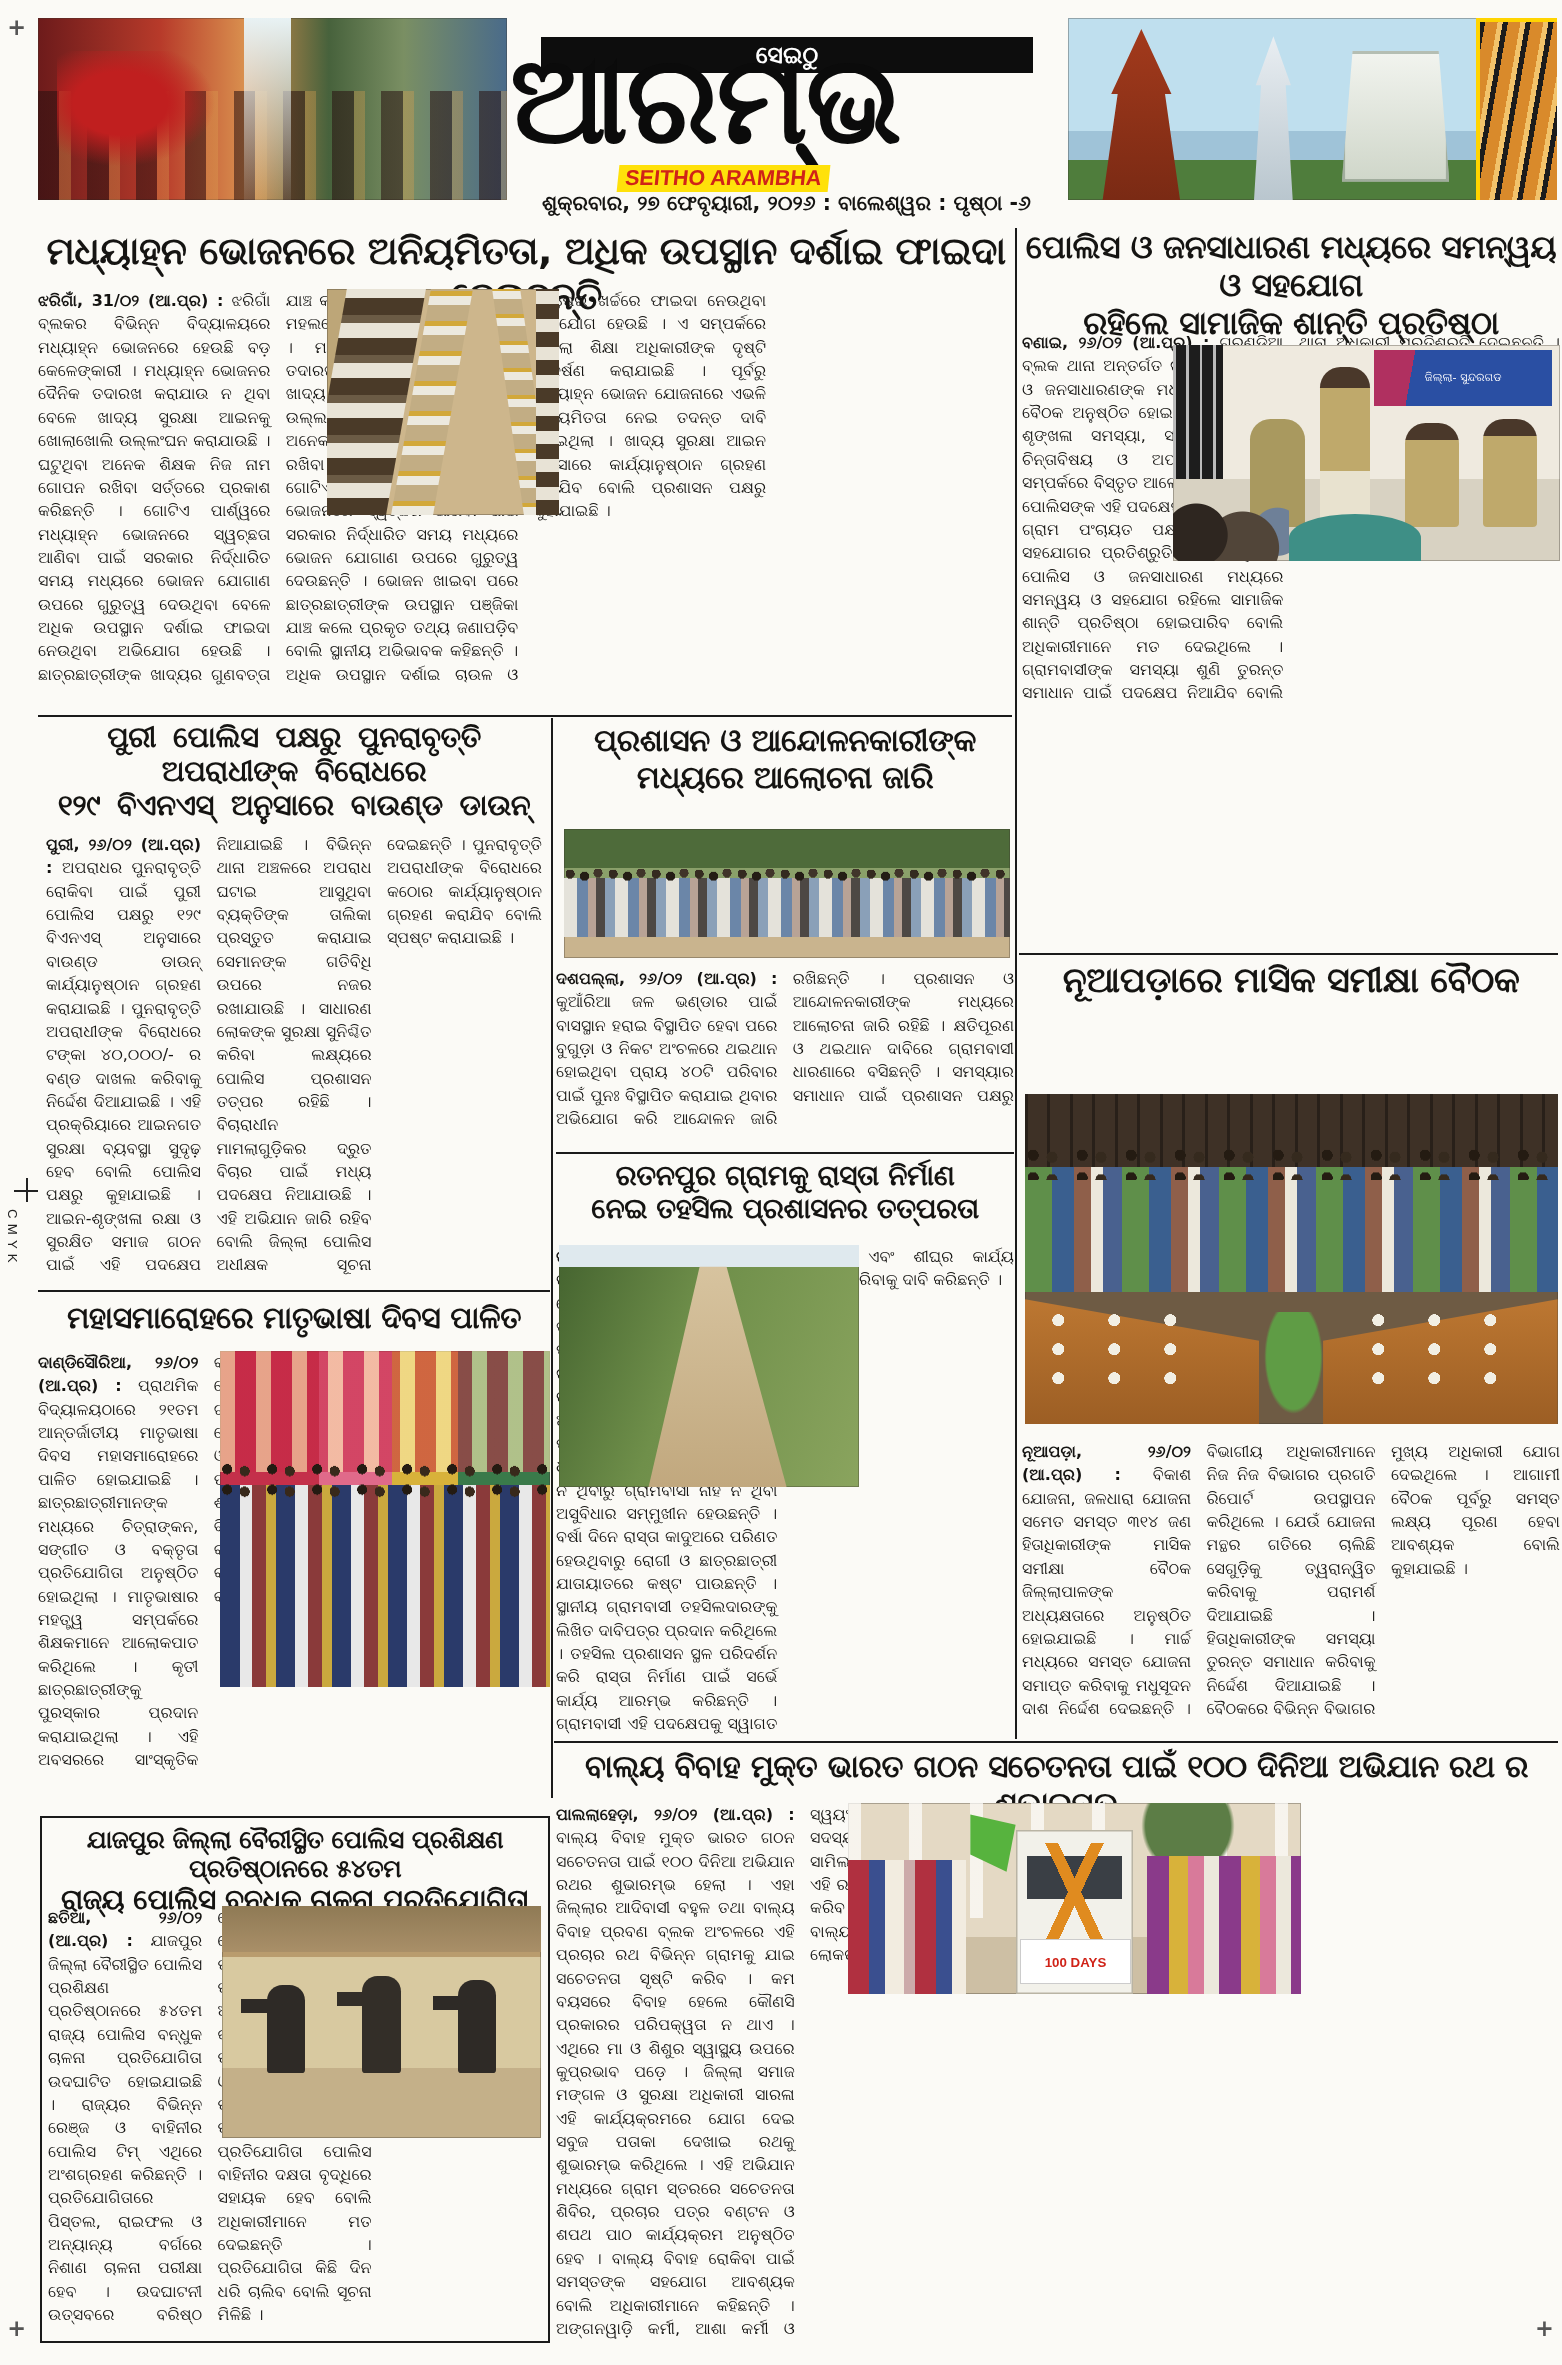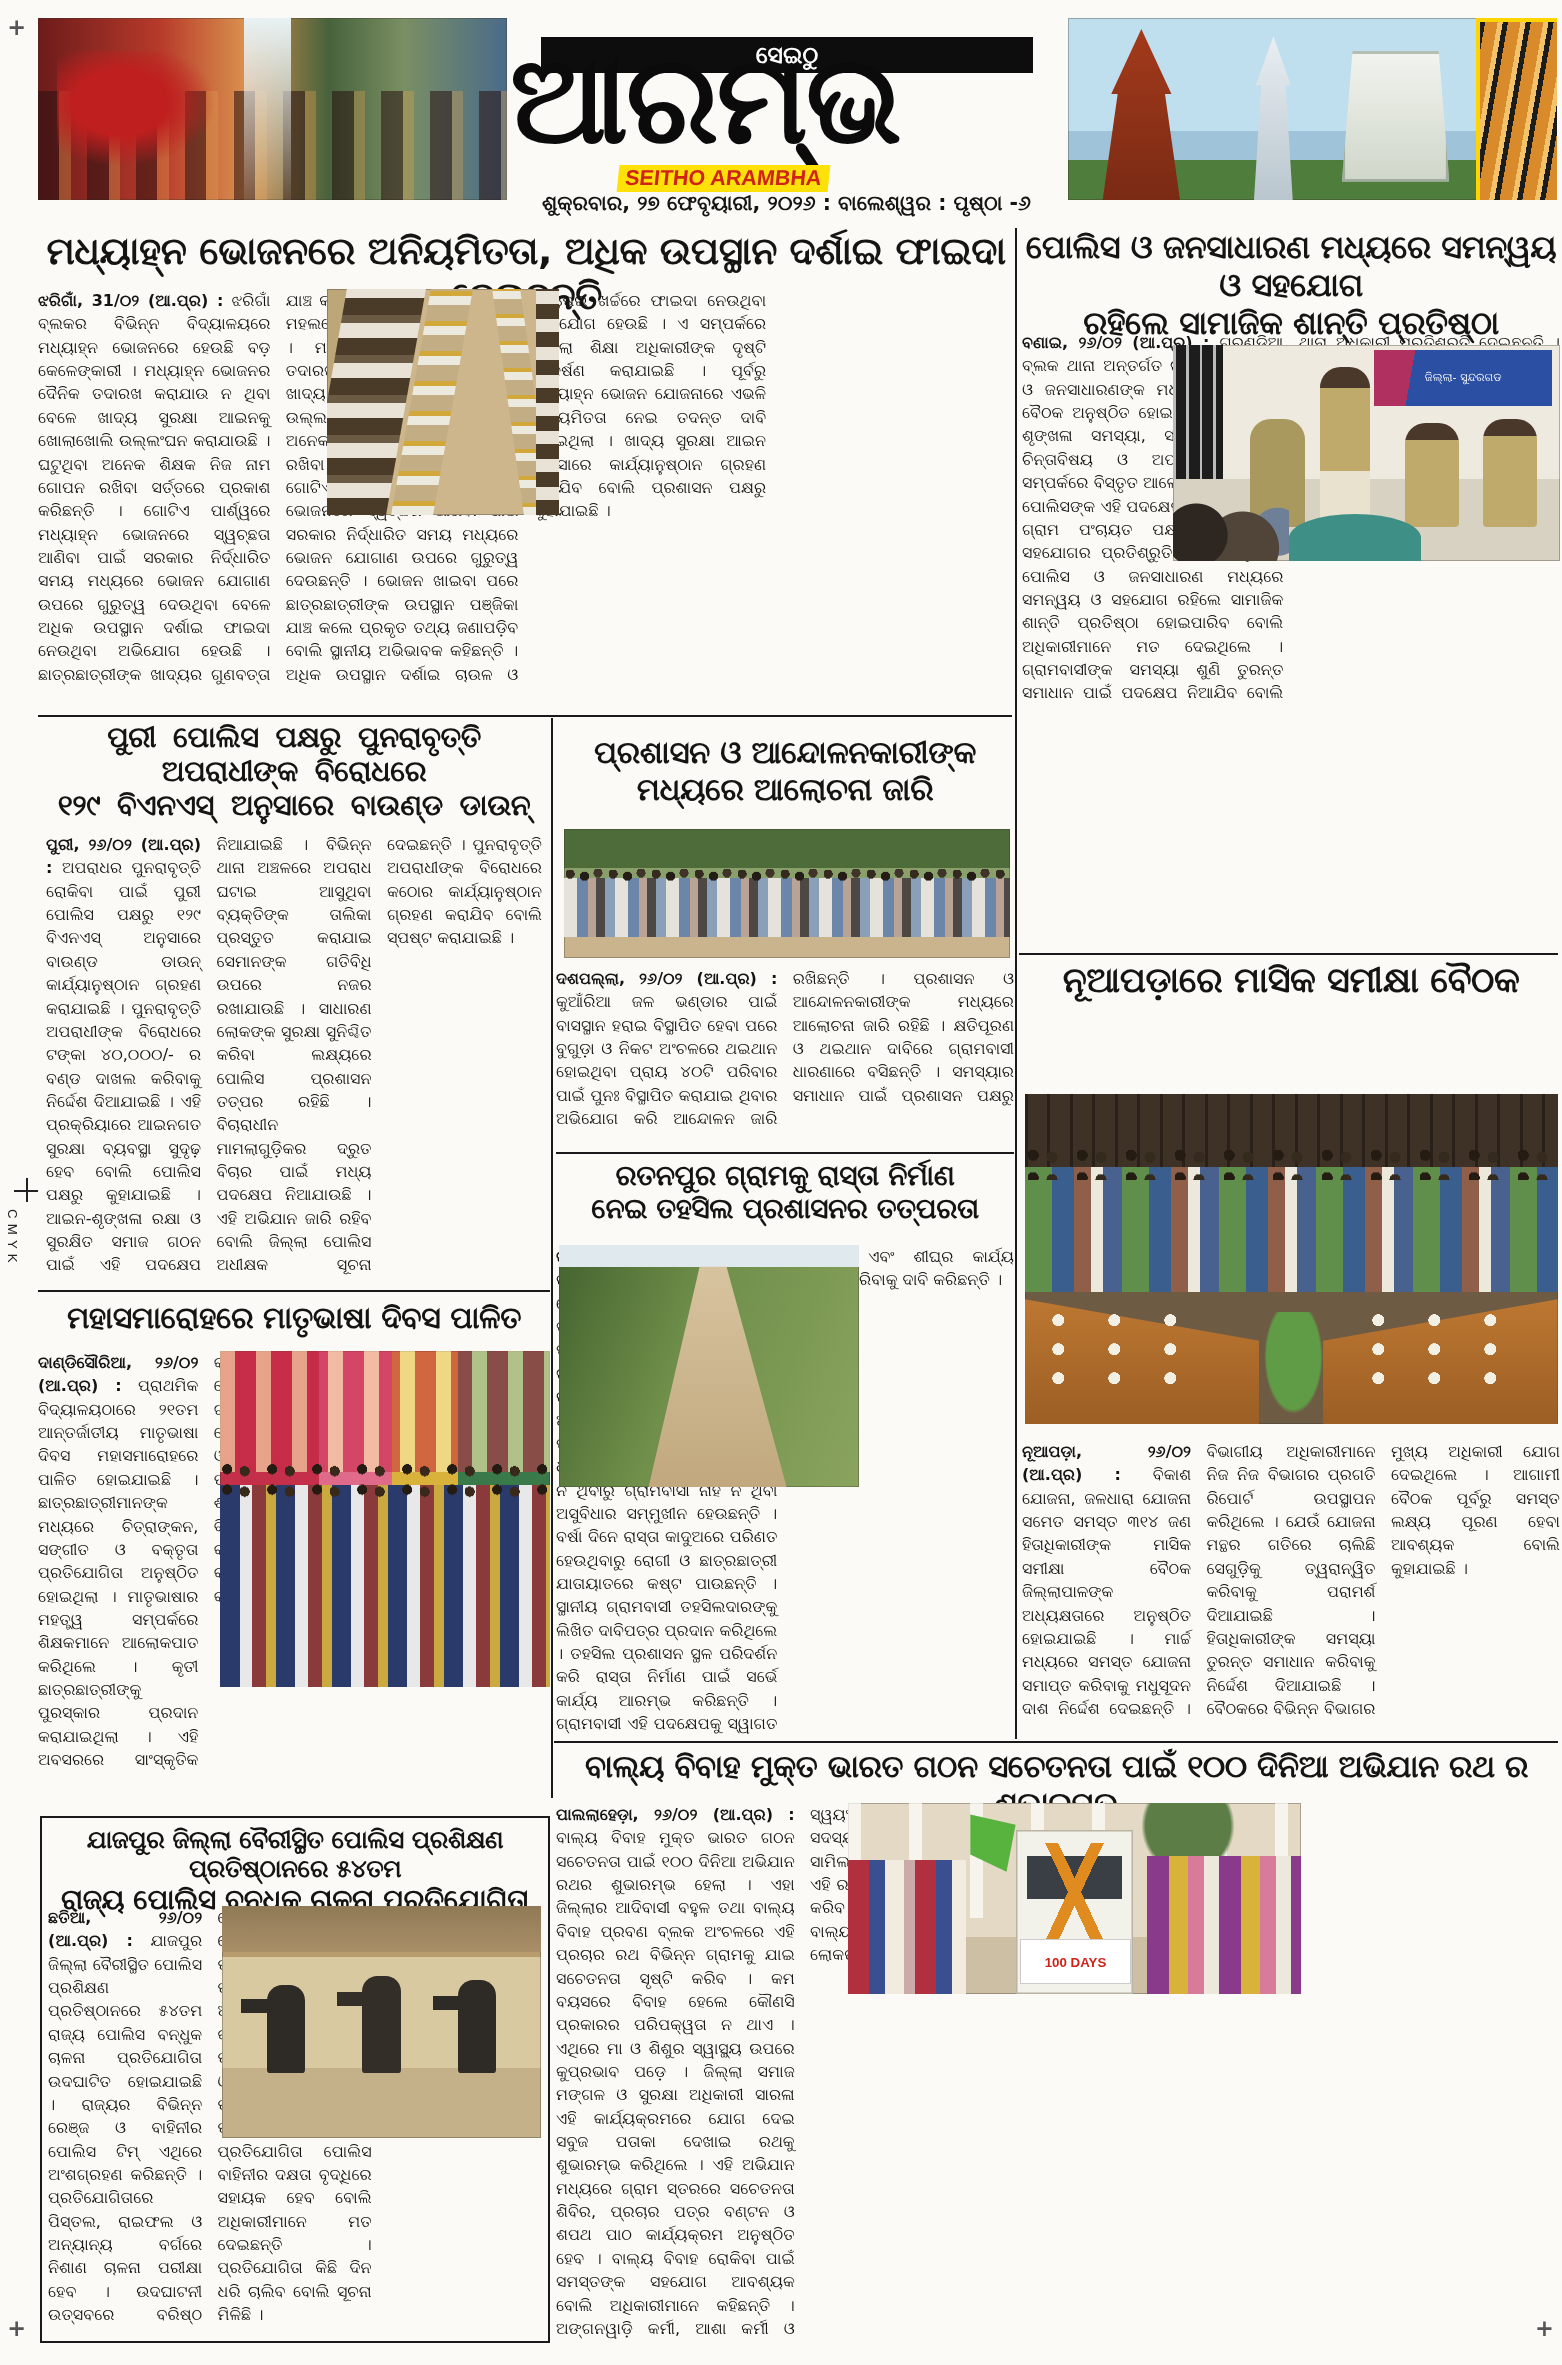--- a/index.html
+++ b/index.html
@@ -115,21 +115,21 @@
     </h2>
     <div class="abs" style="left:0;top:102px;width:512px;height:456px;">
       <p class="cols c3" style="margin:8px;">
         <b class="dl">ପୁରୀ, ୨୬/୦୨ (ଆ.ପ୍ର) :</b>
         <span>ଅପରାଧର ପୁନରାବୃତ୍ତି ରୋକିବା ପାଇଁ ପୁରୀ ପୋଲିସ ପକ୍ଷରୁ ୧୨୯ ବିଏନଏସ୍ ଅନୁସାରେ ବାଉଣ୍ଡ ଡାଉନ୍ କାର୍ଯ୍ୟାନୁଷ୍ଠାନ ଗ୍ରହଣ କରାଯାଇଛି । ପୁନରାବୃତ୍ତି ଅପରାଧୀଙ୍କ ବିରୋଧରେ ଟଙ୍କା ୪୦,୦୦୦/- ର ବଣ୍ଡ ଦାଖଲ କରିବାକୁ ନିର୍ଦ୍ଦେଶ ଦିଆଯାଇଛି । ଏହି ପ୍ରକ୍ରିୟାରେ ଆଇନଗତ ସୁରକ୍ଷା ବ୍ୟବସ୍ଥା ସୁଦୃଢ଼ ହେବ ବୋଲି ପୋଲିସ ପକ୍ଷରୁ କୁହାଯାଇଛି । ଆଇନ-ଶୃଙ୍ଖଳା ରକ୍ଷା ଓ ସୁରକ୍ଷିତ ସମାଜ ଗଠନ ପାଇଁ ଏହି ପଦକ୍ଷେପ ନିଆଯାଇଛି । ବିଭିନ୍ନ ଥାନା ଅଞ୍ଚଳରେ ଅପରାଧ ଘଟାଇ ଆସୁଥିବା ବ୍ୟକ୍ତିଙ୍କ ତାଲିକା ପ୍ରସ୍ତୁତ କରାଯାଇ ସେମାନଙ୍କ ଗତିବିଧି ଉପରେ ନଜର ରଖାଯାଉଛି । ସାଧାରଣ ଲୋକଙ୍କ ସୁରକ୍ଷା ସୁନିଶ୍ଚିତ କରିବା ଲକ୍ଷ୍ୟରେ ପୋଲିସ ପ୍ରଶାସନ ତତ୍ପର ରହିଛି । ବିଚାରାଧୀନ ମାମଲାଗୁଡ଼ିକର ଦ୍ରୁତ ବିଚାର ପାଇଁ ମଧ୍ୟ ପଦକ୍ଷେପ ନିଆଯାଉଛି । ଏହି ଅଭିଯାନ ଜାରି ରହିବ ବୋଲି ଜିଲ୍ଲା ପୋଲିସ ଅଧୀକ୍ଷକ ସୂଚନା ଦେଇଛନ୍ତି । ପୁନରାବୃତ୍ତି ଅପରାଧୀଙ୍କ ବିରୋଧରେ କଠୋର କାର୍ଯ୍ୟାନୁଷ୍ଠାନ ଗ୍ରହଣ କରାଯିବ ବୋଲି ସ୍ପଷ୍ଟ କରାଯାଇଛି ।</span>
       </p>
     </div>
   </div>
 
   <div class="abs" style="left:556px;top:722px;width:458px;height:425px;">
-    <h2 class="hl" style="margin:12px;font-size:31px;">
+    <h2 class="hl" style="margin:0;font-size:31px;">
       <span>ପ୍ରଶାସନ ଓ ଆନ୍ଦୋଳନକାରୀଙ୍କ</span><br>
       <span>ମଧ୍ୟରେ ଆଲୋଚନା ଜାରି</span>
     </h2>
     <div class="photo" style="left:7.7px;top:107px;width:446px;height:129px;background:linear-gradient(180deg,#4e6b3a 0 30%,#8aa06a 30% 38%,#b9b3a2 38% 80%,#c9b48e 80%);">
       <div class="ph" style="left:0;top:38%;width:100%;height:46%;background:repeating-linear-gradient(90deg,#e4e2da 0 13.3px,#6b86a8 13.3px 23.6px,#b8a396 23.6px 32px,#4d4844 32px 41px,#8aa0b8 41px 51px);"></div>
       <div class="ph" style="left:0;top:30%;width:100%;height:14%;background:radial-gradient(circle 4.6px at 6.1px 6.1px,#342a20 98%,transparent),radial-gradient(circle 4.6px at 20.5px 8.2px,#241d15 98%,transparent),radial-gradient(circle 4.6px at 34px 5.1px,#40342a 98%,transparent);background-size:43px 17.4px;"></div>
     </div>
     <div class="abs" style="left:0;top:245px;width:458px;height:180px;">
       <p class="cols c2" style="margin:0;">
         <b class="dl">ଦଶପଲ୍ଲା, ୨୬/୦୨ (ଆ.ପ୍ର) :</b>

